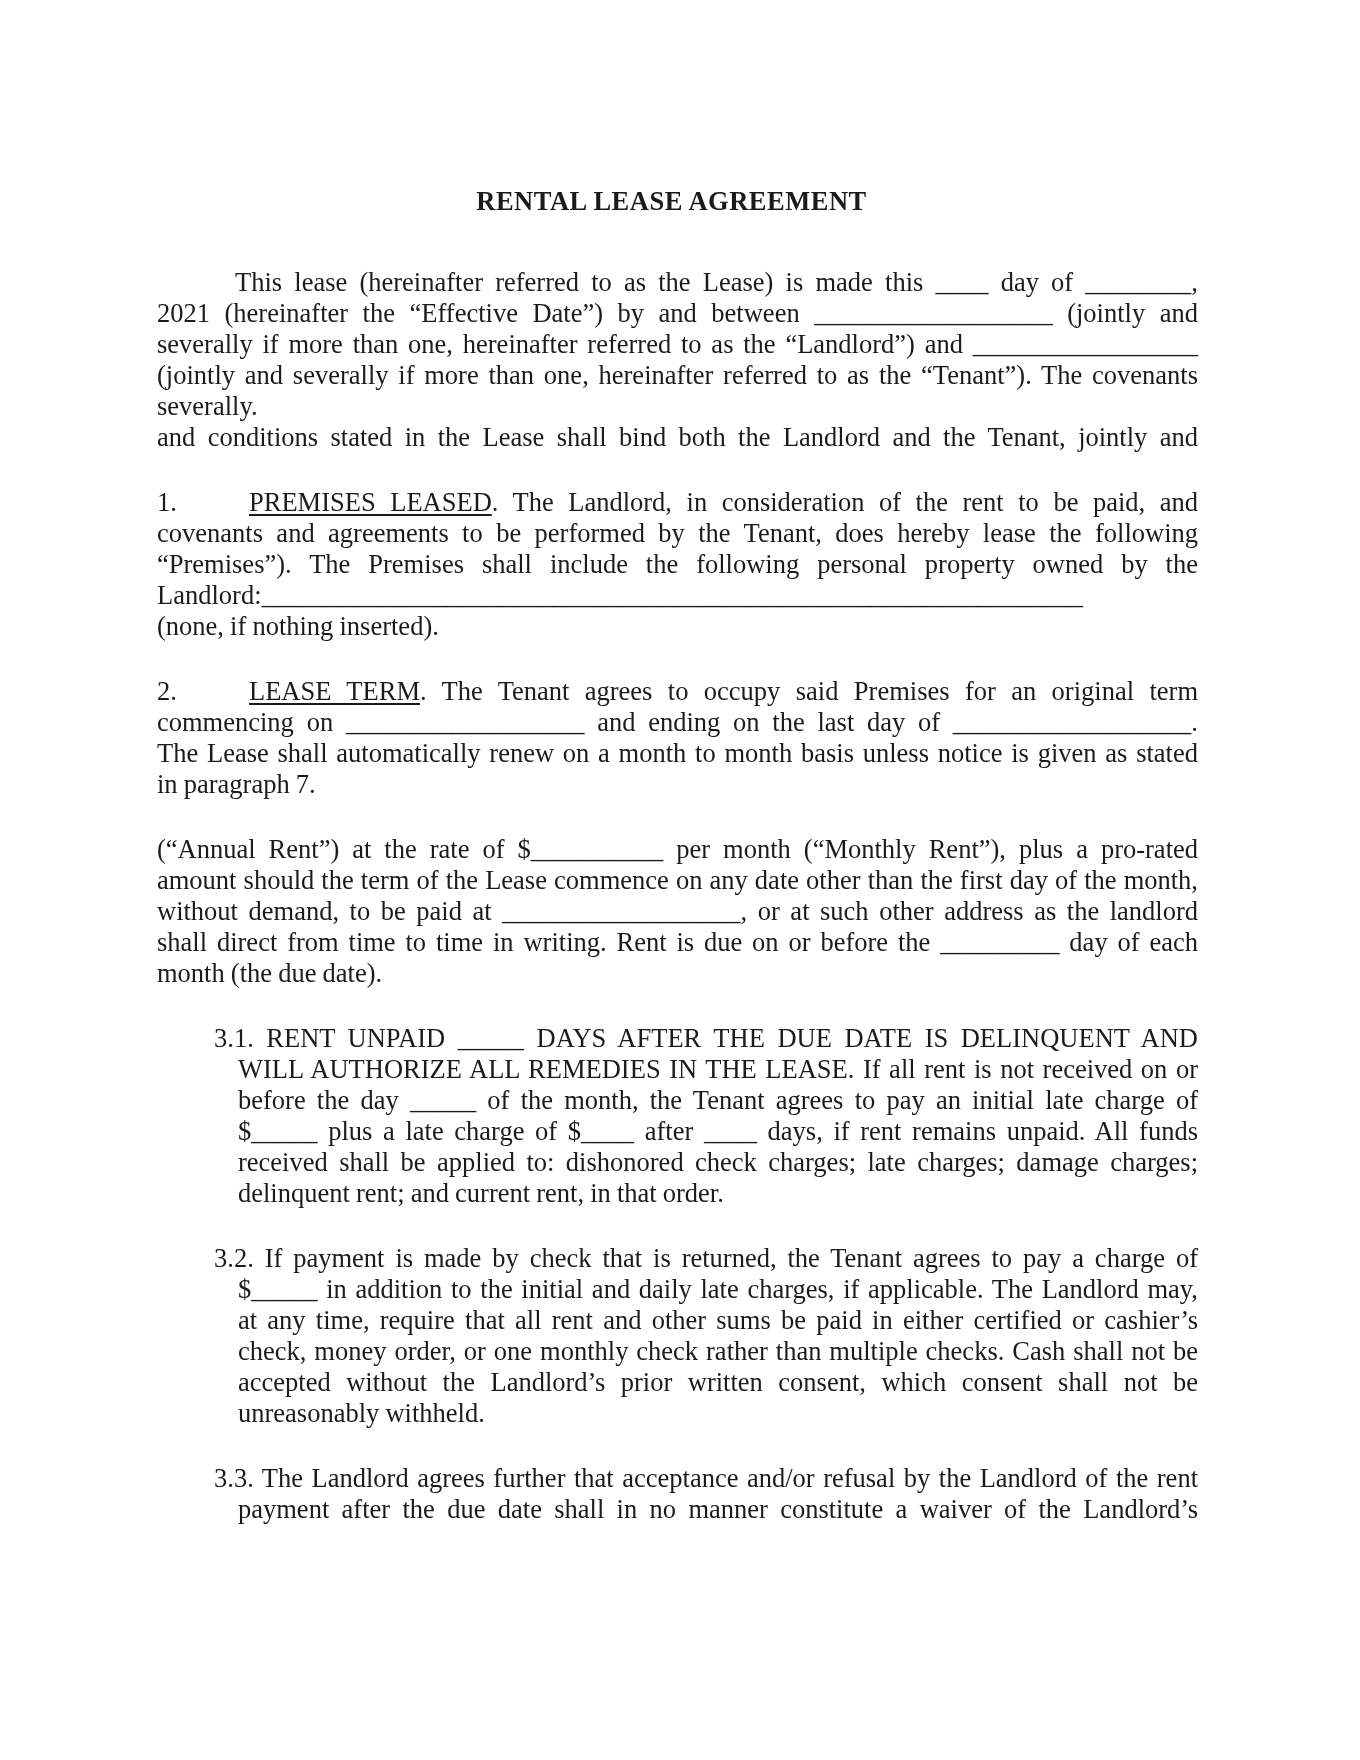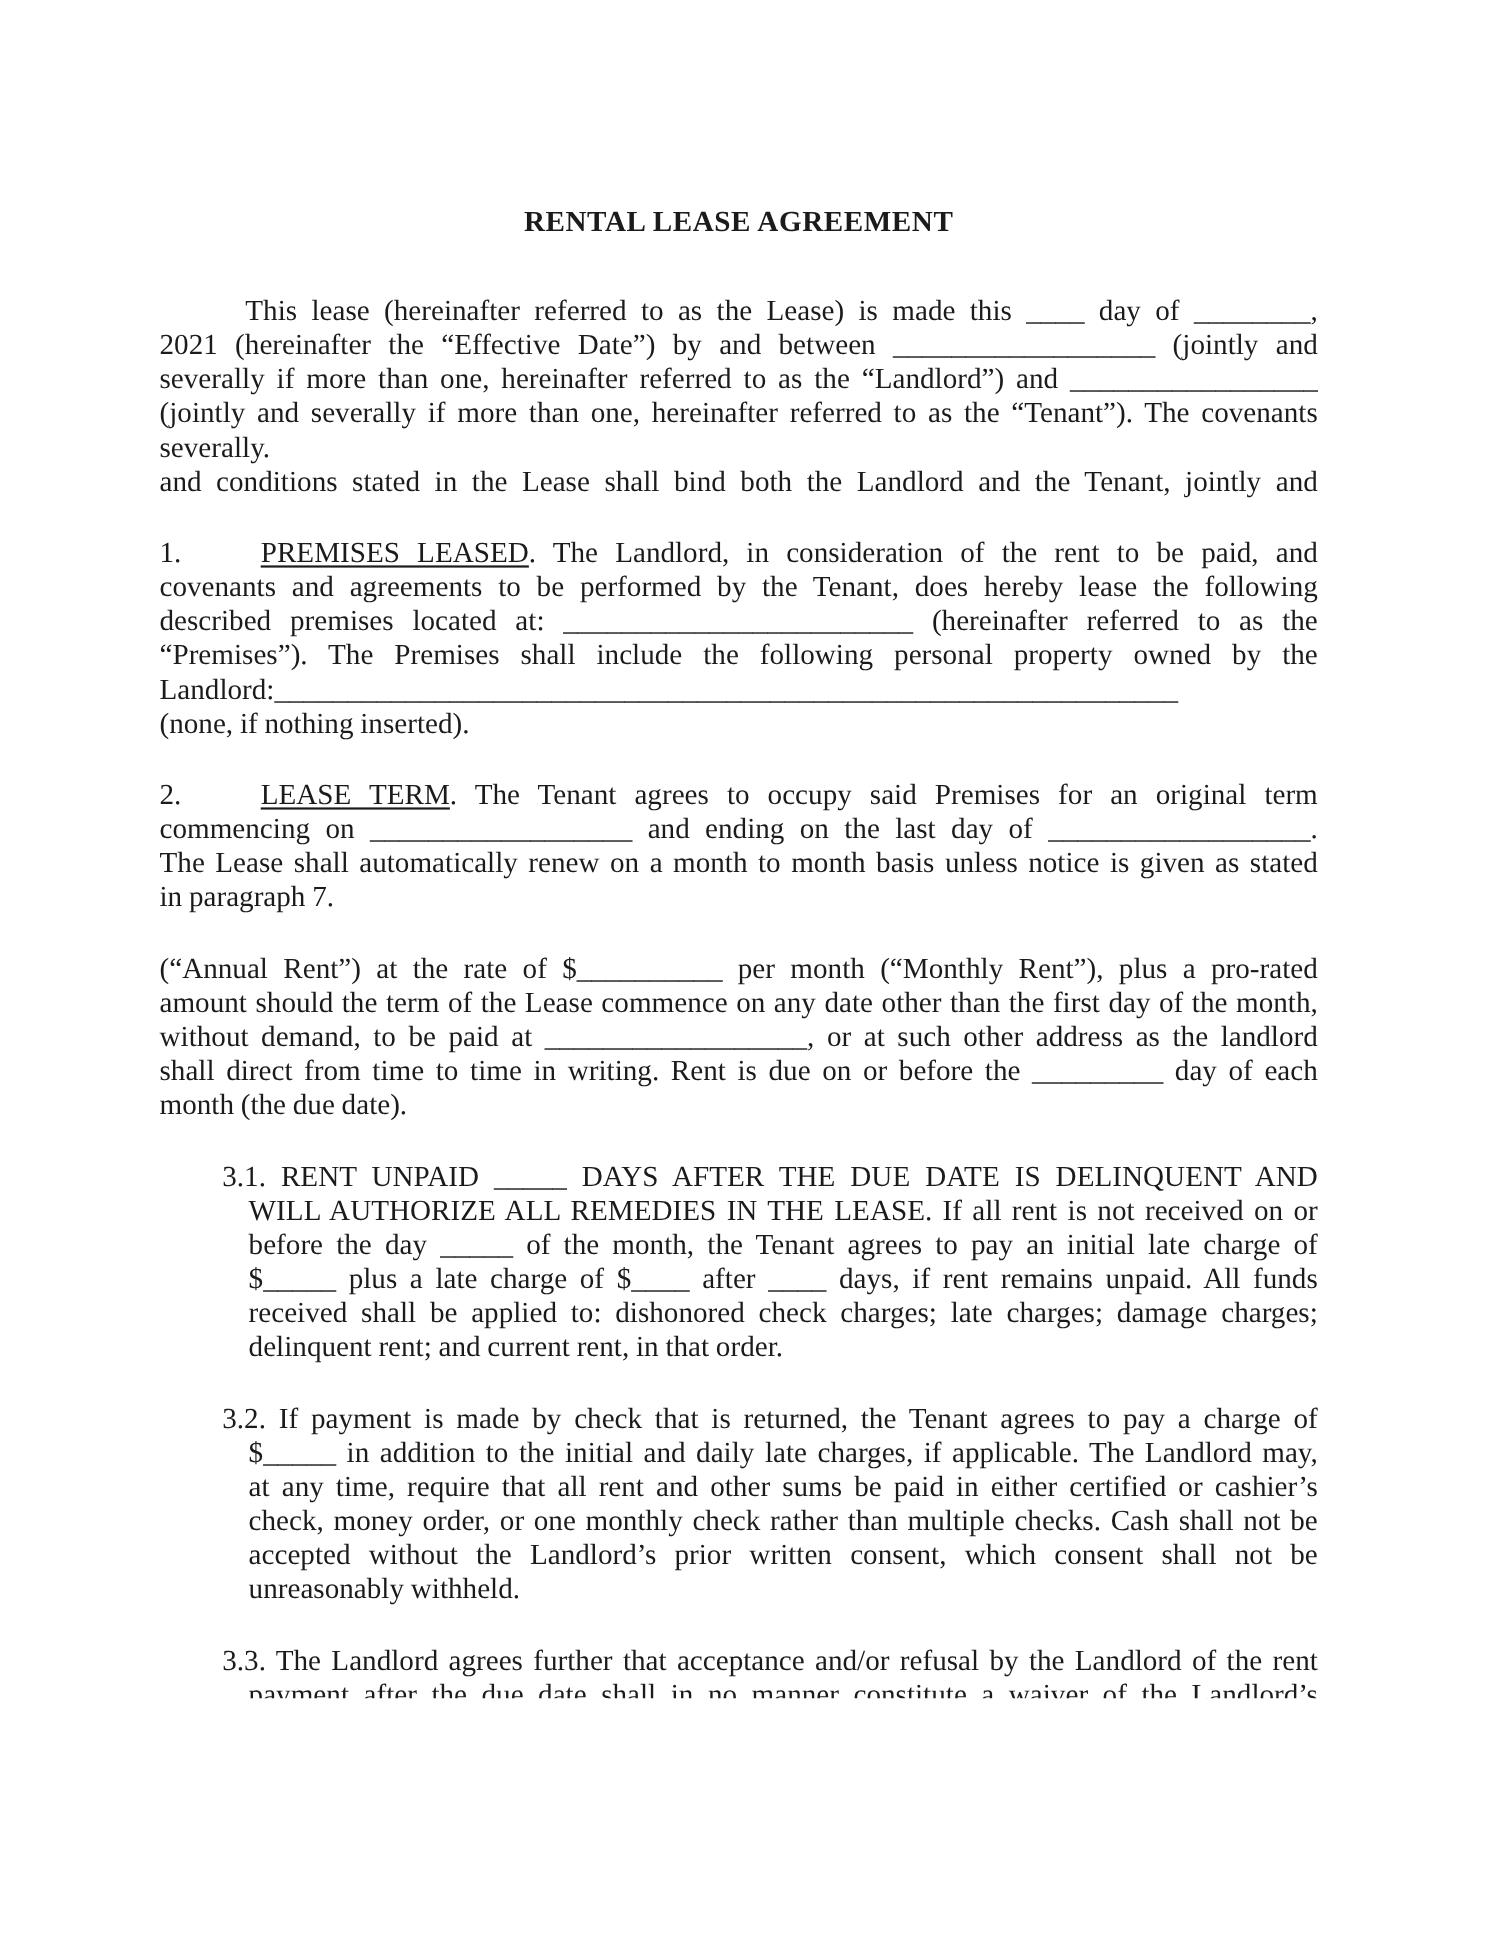--- a/index.html
+++ b/index.html
@@ -33,20 +33,21 @@
   .para {
     margin-bottom: 34px;
   }
   .para:last-child {
     margin-bottom: 0;
   }
   .line {
     text-align: justify;
     text-align-last: justify;
     word-spacing: -0.5px;
+    margin-left: 12px;
   }
   .line.last {
     text-align-last: left;
   }
   .fi {
     text-indent: 78px;
   }
   .secnum {
     display: inline-block;
     width: 92px;
@@ -76,21 +77,20 @@
       <div class="line">2021 (hereinafter the “Effective Date”) by and between __________________ (jointly and</div>
       <div class="line">severally if more than one, hereinafter referred to as the “Landlord”) and _________________</div>
       <div class="line">(jointly and severally if more than one, hereinafter referred to as the “Tenant”). The covenants</div>
       <div class="line last">severally.</div>
       <div class="line">and conditions stated in the Lease shall bind both the Landlord and the Tenant, jointly and</div>
     </div>
 
     <div class="para">
       <div class="line"><span class="secnum">1.</span><u class="sechead">PREMISES LEASED</u><span>. The Landlord, in consideration of the rent to be paid, and</span></div>
       <div class="line">covenants and agreements to be performed by the Tenant, does hereby lease the following</div>
-      <div class="line">described premises located at: ________________________ (hereinafter referred to as the</div>
       <div class="line">“Premises”). The Premises shall include the following personal property owned by the</div>
       <div class="line">Landlord:______________________________________________________________</div>
       <div class="line last">(none, if nothing inserted).</div>
     </div>
 
     <div class="para">
       <div class="line"><span class="secnum">2.</span><u class="sechead">LEASE TERM</u><span>. The Tenant agrees to occupy said Premises for an original term</span></div>
       <div class="line">commencing on __________________ and ending on the last day of __________________.</div>
       <div class="line">The Lease shall automatically renew on a month to month basis unless notice is given as stated</div>
       <div class="line last">in paragraph 7.</div>

